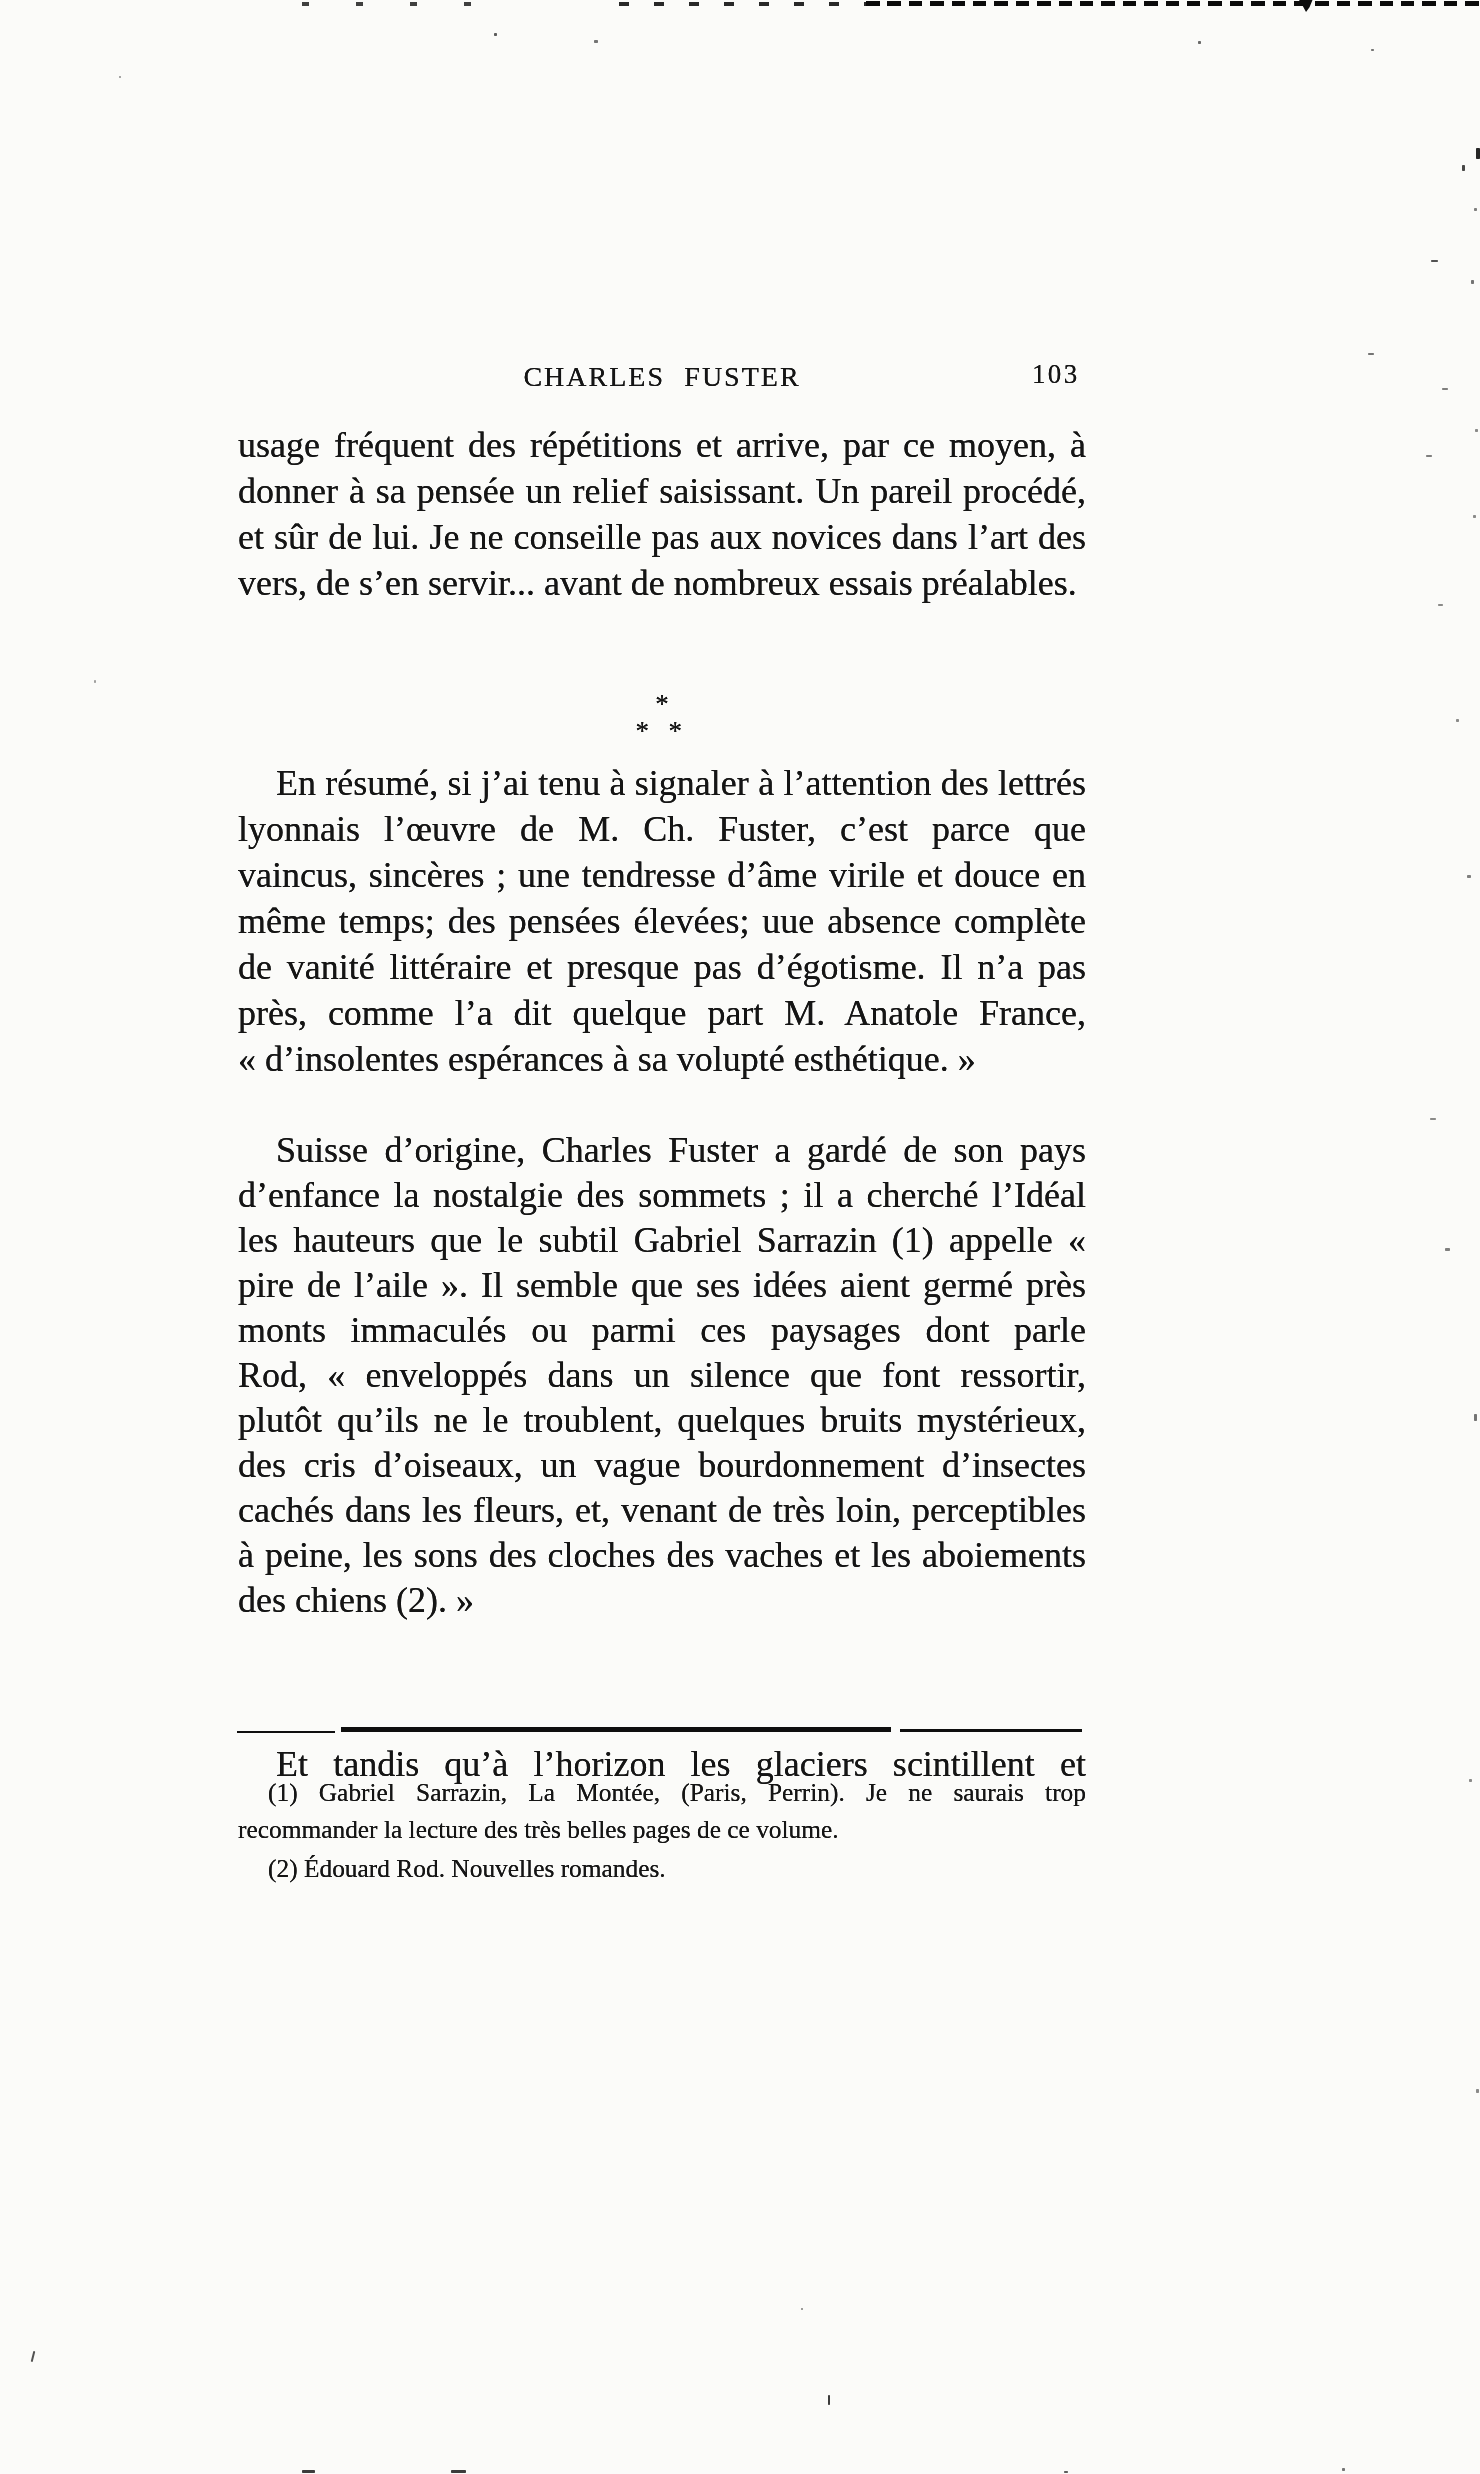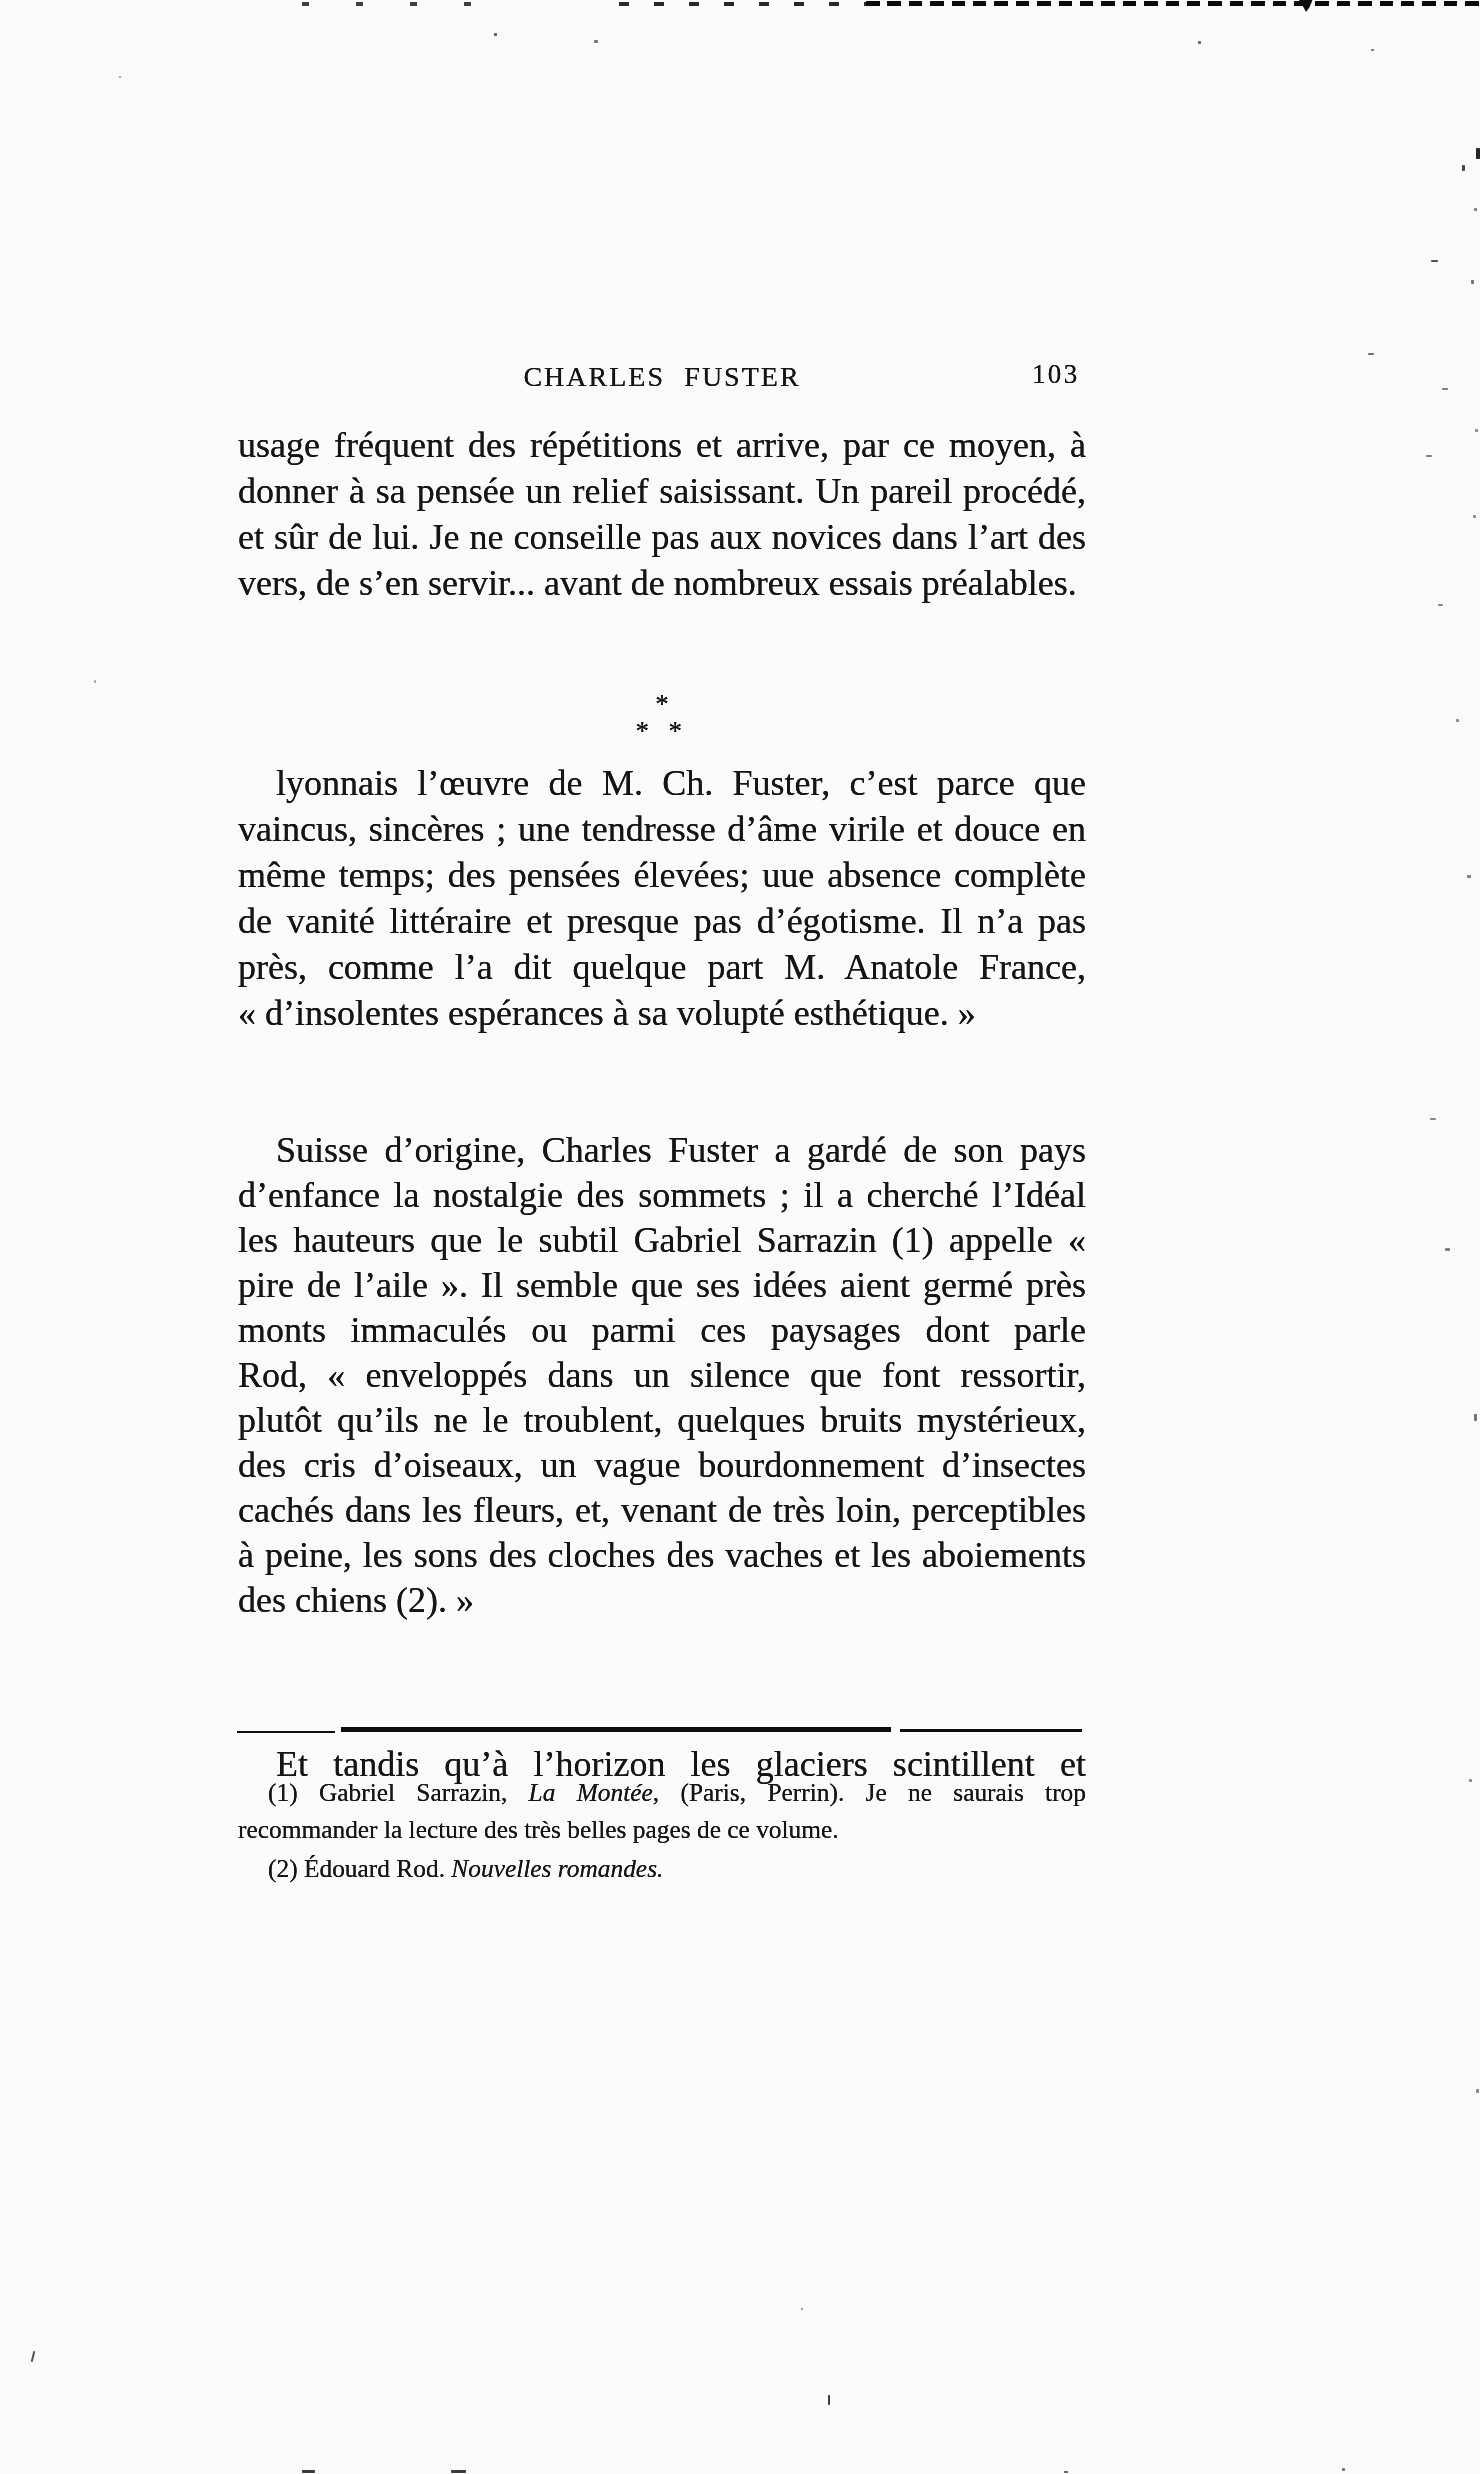--- a/index.html
+++ b/index.html
@@ -46,21 +46,21 @@
   .rule-a{top:1731px;left:237px;width:98px;height:2.4px;}
   .rule-b{top:1727px;left:341px;width:550px;height:4.8px;}
   .rule-c{top:1729px;left:900px;width:182px;height:3.2px;}
 
   .footnote{position:absolute;left:238px;width:848px;font-size:25.4px;line-height:37px;
     text-shadow:0 0 0.3px currentColor;}
   .fn1{top:1774px;}
   .fn2{top:1850px;}
   .footnote .tline{height:37px;}
   .footnote .tline:first-child{text-indent:30px;}
-  .it{font-style:italic;}
+  .it{}
 
   
   .artifact{position:absolute;background:#0c0c0c;}
   .dash-line-a{top:2.4px;left:302px;width:214px;height:3.2px;background:none;
     background-image:repeating-linear-gradient(90deg,#111 0 7.1px,transparent 7.1px 54px);opacity:.8;}
   .dash-line-b{top:1.6px;left:619px;width:254px;height:4px;background:none;
     background-image:repeating-linear-gradient(90deg,#111 0 10.3px,transparent 10.3px 35px);opacity:.9;}
   .dash-line-c{top:0.8px;left:866px;width:615px;height:4.8px;background:none;
     background-image:repeating-linear-gradient(90deg,#0b0b0b 0 13.5px,transparent 13.5px 21.4px);}
   .top-blob{top:0;left:1299px;width:13.5px;height:12px;clip-path:polygon(0 0,100% 0,78% 60%,52% 100%,30% 55%);}
@@ -119,20 +119,21 @@
       <div class="tline">et sûr de lui. Je ne conseille pas aux novices dans l’art des</div>
       <div class="tline last">vers, de s’en servir... avant de nombreux essais préalables.</div>
     </div>
 
   <div class="asterism">
     <div>*</div>
     <div style="letter-spacing:6.4px">* *</div>
   </div>
 
   <div class="para p2 indent">
+      <div class="tline">En résumé, si j’ai tenu à signaler à l’attention des lettrés</div>
       <div class="tline">lyonnais l’œuvre de M. Ch. Fuster, c’est parce que</div>
       <div class="tline">vaincus, sincères ; une tendresse d’âme virile et douce en</div>
       <div class="tline">même temps; des pensées élevées; uue absence complète</div>
       <div class="tline">de vanité littéraire et presque pas d’égotisme. Il n’a pas</div>
       <div class="tline">près, comme l’a dit quelque part M. Anatole France,</div>
       <div class="tline last">« d’insolentes espérances à sa volupté esthétique. »</div>
     </div>
   <div class="para p3 indent">
       <div class="tline">Suisse d’origine, Charles Fuster a gardé de son pays</div>
       <div class="tline">d’enfance la nostalgie des sommets ; il a cherché l’Idéal sur</div>

